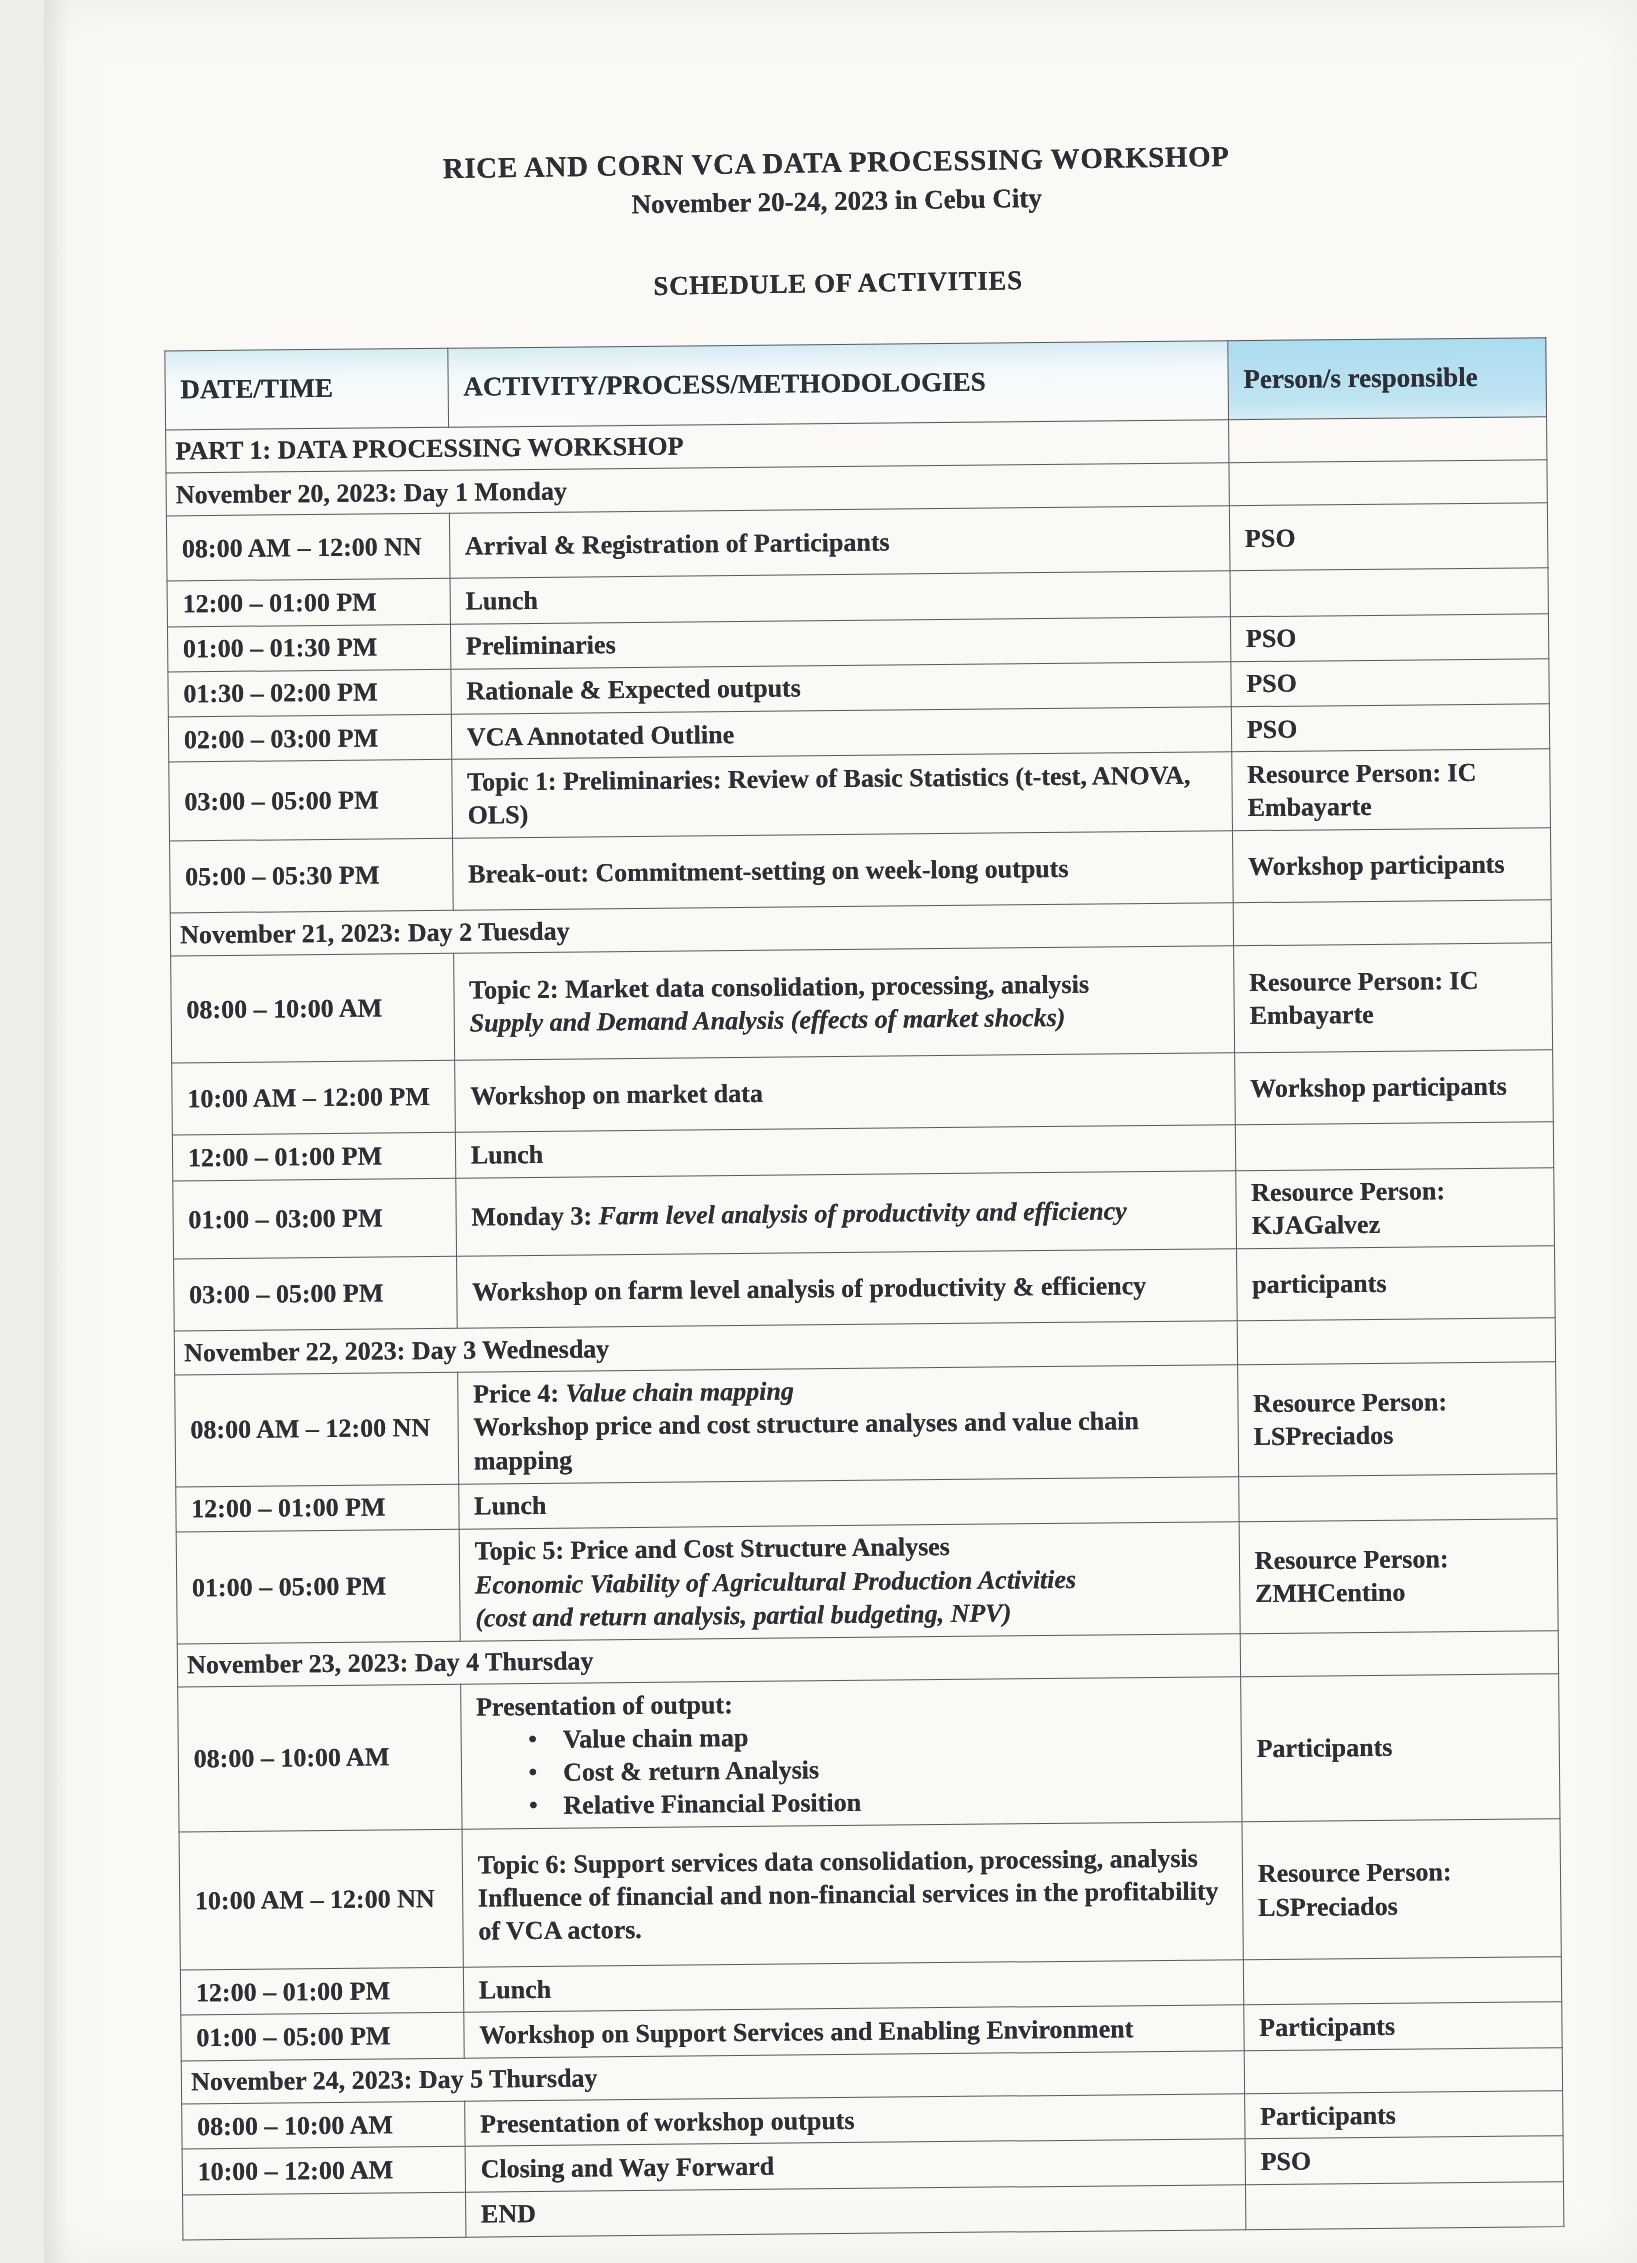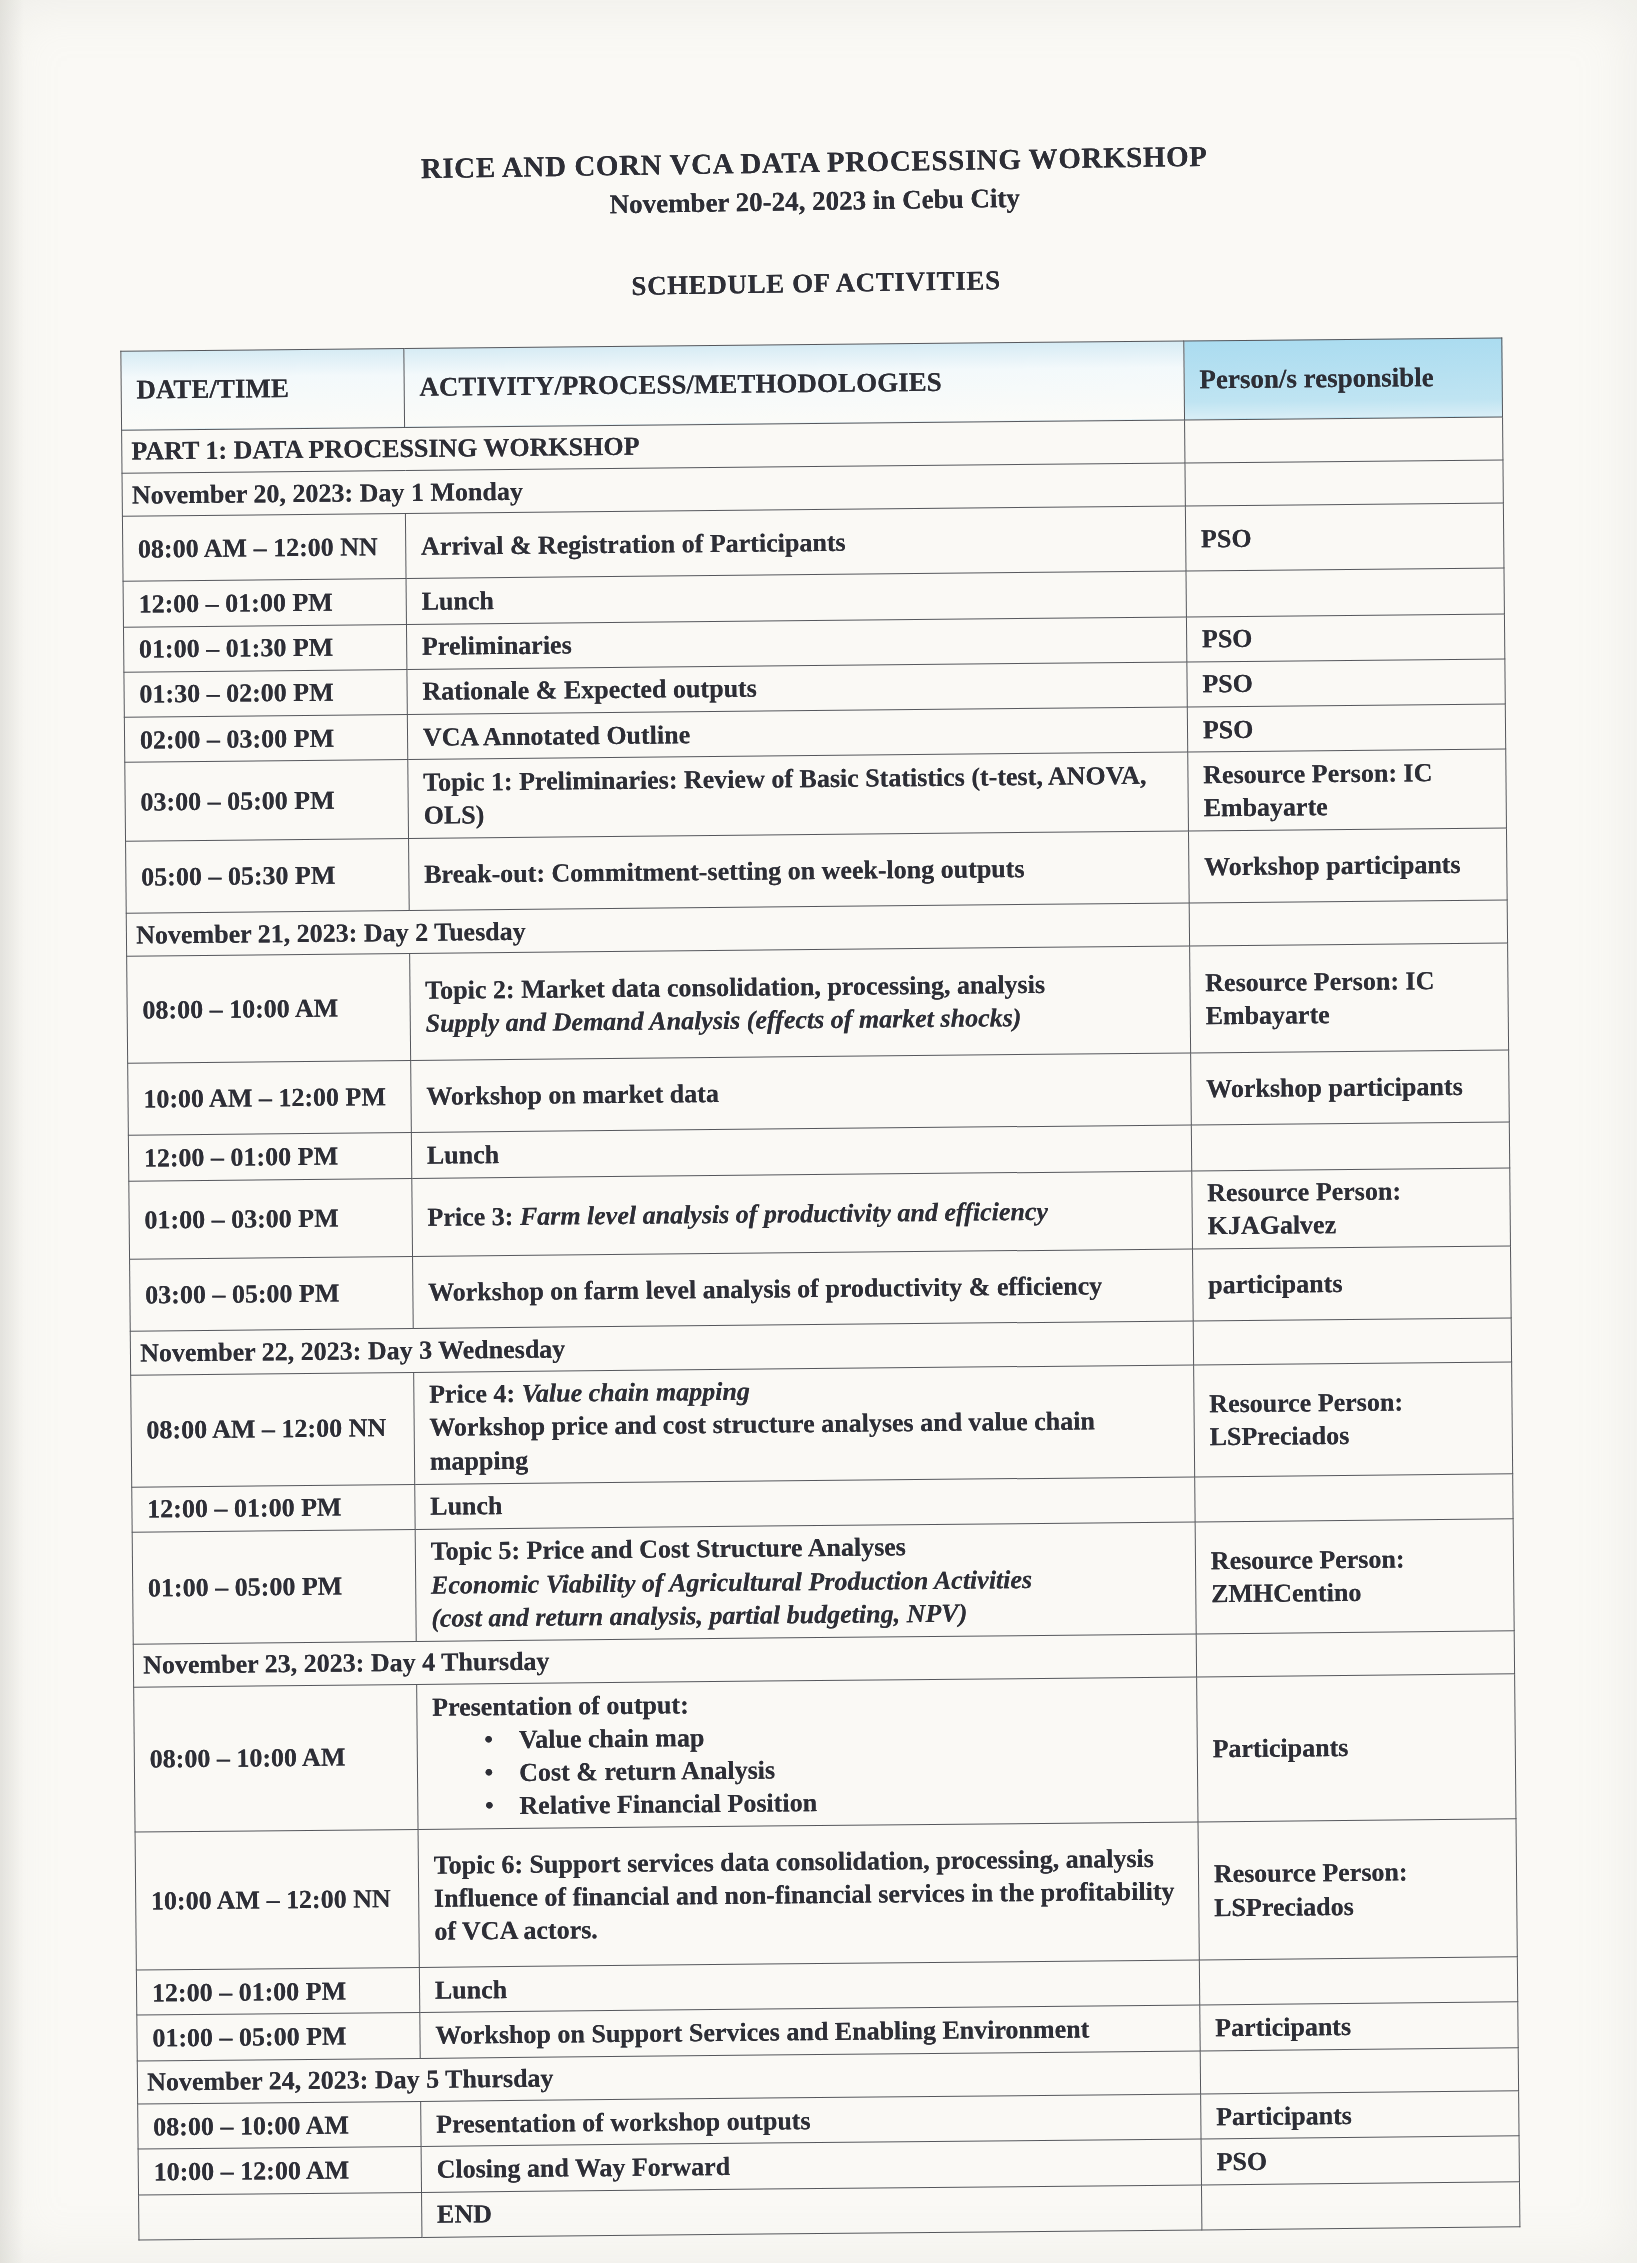--- a/index.html
+++ b/index.html
@@ -7,20 +7,21 @@
     width:1637px;height:2264px;
     background:#eeede9;
     font-family:"Liberation Serif", serif;
     overflow:hidden;
     position:relative;
   }
   .sheet{
     position:absolute;inset:0;
     background:#faf9f5;
     box-shadow:inset 0 0 55px rgba(200,198,190,.25);
+    margin-left:44px;
   }
   .content{
     transform:rotate(-0.55deg);
     transform-origin:50% 28%;
     color:#2d2e36;
   }
   .title-block{ padding-top:146px; text-align:center; transform:rotate(-0.35deg); }
   .doc-title{
     margin:0;
     font-size:29px;font-weight:700;letter-spacing:0.6px;
@@ -172,21 +173,21 @@
           <tr class="row-item" style="height: 39px;">
             <td class="time-cell">12:00 – 01:00 PM</td>
             <td class="activity-cell">
               <div class="activity-line"><span class="runs"><span>Lunch</span></span></div>
             </td>
             <td class="person-cell"></td>
           </tr>
           <tr class="row-item" style="height: 72px;">
             <td class="time-cell">01:00 – 03:00 PM</td>
             <td class="activity-cell">
-              <div class="activity-line"><span class="runs"><span>Price 3: </span><i>Farm level analysis of productivity and efficiency</i></span></div>
+              <div class="activity-line"><span class="runs"><span>Monday 3: </span><i>Farm level analysis of productivity and efficiency</i></span></div>
             </td>
             <td class="person-cell">Resource Person: KJAGalvez</td>
           </tr>
           <tr class="row-item" style="height: 72px;">
             <td class="time-cell">03:00 – 05:00 PM</td>
             <td class="activity-cell">
               <div class="activity-line"><span class="runs"><span>Workshop on farm level analysis of productivity &amp; efficiency</span></span></div>
             </td>
             <td class="person-cell">participants</td>
           </tr>

